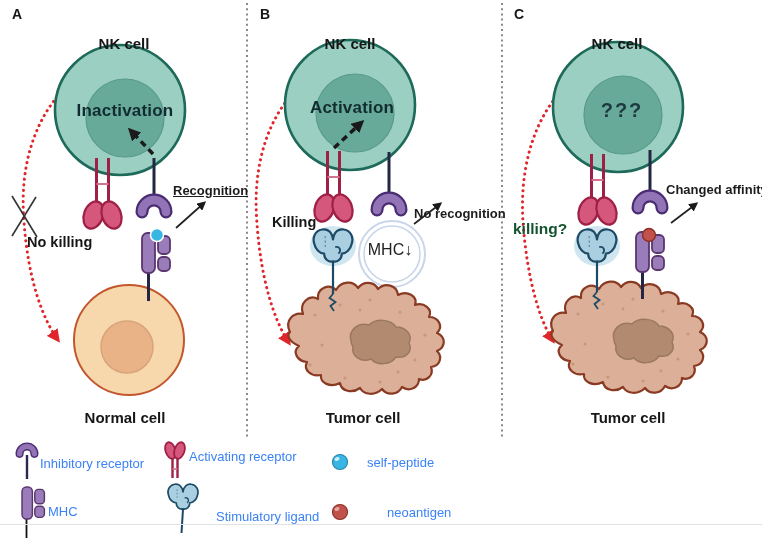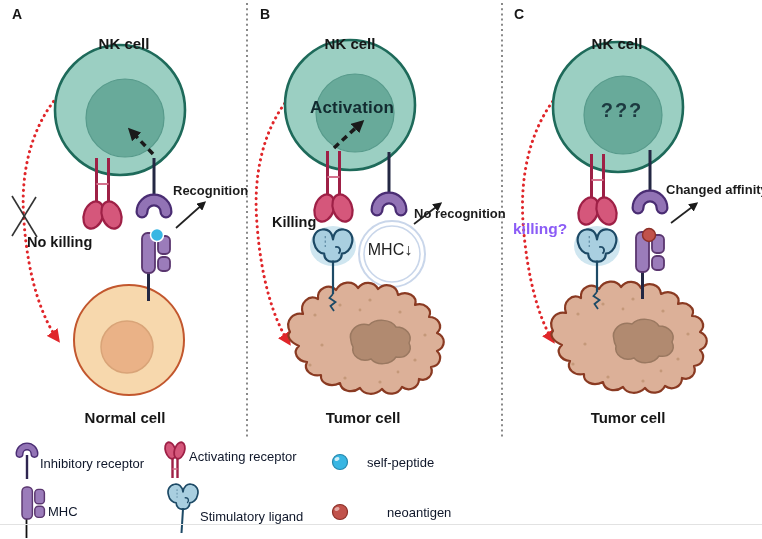--- a/index.html
+++ b/index.html
@@ -6,24 +6,24 @@
   .stage{position:relative;width:762px;height:539px;background:#ffffff;overflow:hidden;
          font-family:"Liberation Sans",sans-serif;}
   .t{position:absolute;color:#161616;white-space:nowrap;line-height:1.1;}
   .ctr{transform:translateX(-50%);}
   .panel-letter{font-size:14px;font-weight:700;}
   .cell-title{font-size:15px;font-weight:700;margin-top:12px;}
   .state{font-size:17px;font-weight:700;color:#122b30;letter-spacing:.2px;}
   .state-q{font-size:20px;font-weight:700;color:#1c3a40;letter-spacing:2px;}
   .note{font-size:13px;font-weight:600;color:#1c1c1c;}
   .kill{font-size:14.5px;font-weight:700;}
-  .kill-red{font-size:15.5px;font-weight:700;color:#8b5cf6;}
+  .kill-red{font-size:15.5px;font-weight:700;color:#14532d;}
   .mhc-ring-text{font-size:16px;font-weight:500;color:#222;}
   .mhc-ring-text .dn{font-weight:700;}
-  .legend-label{font-size:13px;font-weight:400;color:#0f172a;}
+  .legend-label{font-size:13px;font-weight:400;color:#3b82f6;}
   svg{position:absolute;left:0;top:0;}
   .hairline{position:absolute;left:0;top:524px;width:762px;height:1px;background:#e2e2e2;}
 </style>
 </head>
 <body>
 
 <div class="stage">
 
 <svg width="762" height="539" viewBox="0 0 762 539">
   <defs>
@@ -206,38 +206,39 @@
 </svg>
 
 <div class="t panel-letter" style="left:12px;top:7px;">A</div>
 <div class="t panel-letter" style="left:260px;top:7px;">B</div>
 <div class="t panel-letter" style="left:514px;top:7px;">C</div>
 
 <div class="t cell-title ctr" style="left:124px;top:24px;">NK cell</div>
 <div class="t cell-title ctr" style="left:350px;top:24px;">NK cell</div>
 <div class="t cell-title ctr" style="left:617px;top:24px;">NK cell</div>
 
+<div class="t state ctr" style="left:125px;top:102px;">Inactivation</div>
 <div class="t state ctr" style="left:352px;top:99px;">Activation</div>
 <div class="t state-q ctr" style="left:622px;top:99px;">???</div>
 
-<div class="t note" style="left:173px;top:184px;">Recognition</div>
+<div class="t note" style="left:173px;top:184px;text-decoration:underline;">Recognition</div>
 <div class="t note" style="left:414px;top:183px;margin-top:24px;">No recognition</div>
 <div class="t note" style="left:666px;top:183px;">Changed affinity</div>
 
 <div class="t kill" style="left:27px;top:235px;">No killing</div>
 <div class="t kill" style="left:272px;top:215px;">Killing</div>
 <div class="t kill-red" style="left:513px;top:220px;">killing?</div>
 
 <div class="t mhc-ring-text ctr" style="left:390px;top:241px;"><span>MHC</span><span class="dn">↓</span></div>
 
 <div class="t cell-title ctr" style="left:125px;top:398px;">Normal cell</div>
 <div class="t cell-title ctr" style="left:363px;top:398px;">Tumor cell</div>
 <div class="t cell-title ctr" style="left:628px;top:398px;">Tumor cell</div>
 
 <div class="t legend-label" style="left:40px;top:457px;">Inhibitory receptor</div>
 <div class="t legend-label" style="left:48px;top:505px;">MHC</div>
 <div class="t legend-label" style="left:189px;top:450px;">Activating receptor</div>
-<div class="t legend-label" style="left:200px;top:510px;text-align:center;">Stimulatory ligand</div>
+<div class="t legend-label" style="left:216px;top:510px;text-align:center;">Stimulatory ligand</div>
 <div class="t legend-label" style="left:367px;top:456px;">self-peptide</div>
 <div class="t legend-label" style="left:367px;top:506px;padding-left:20px;">neoantigen</div>
 
 <div class="hairline"></div>
 </div>
 
 </body></html>

